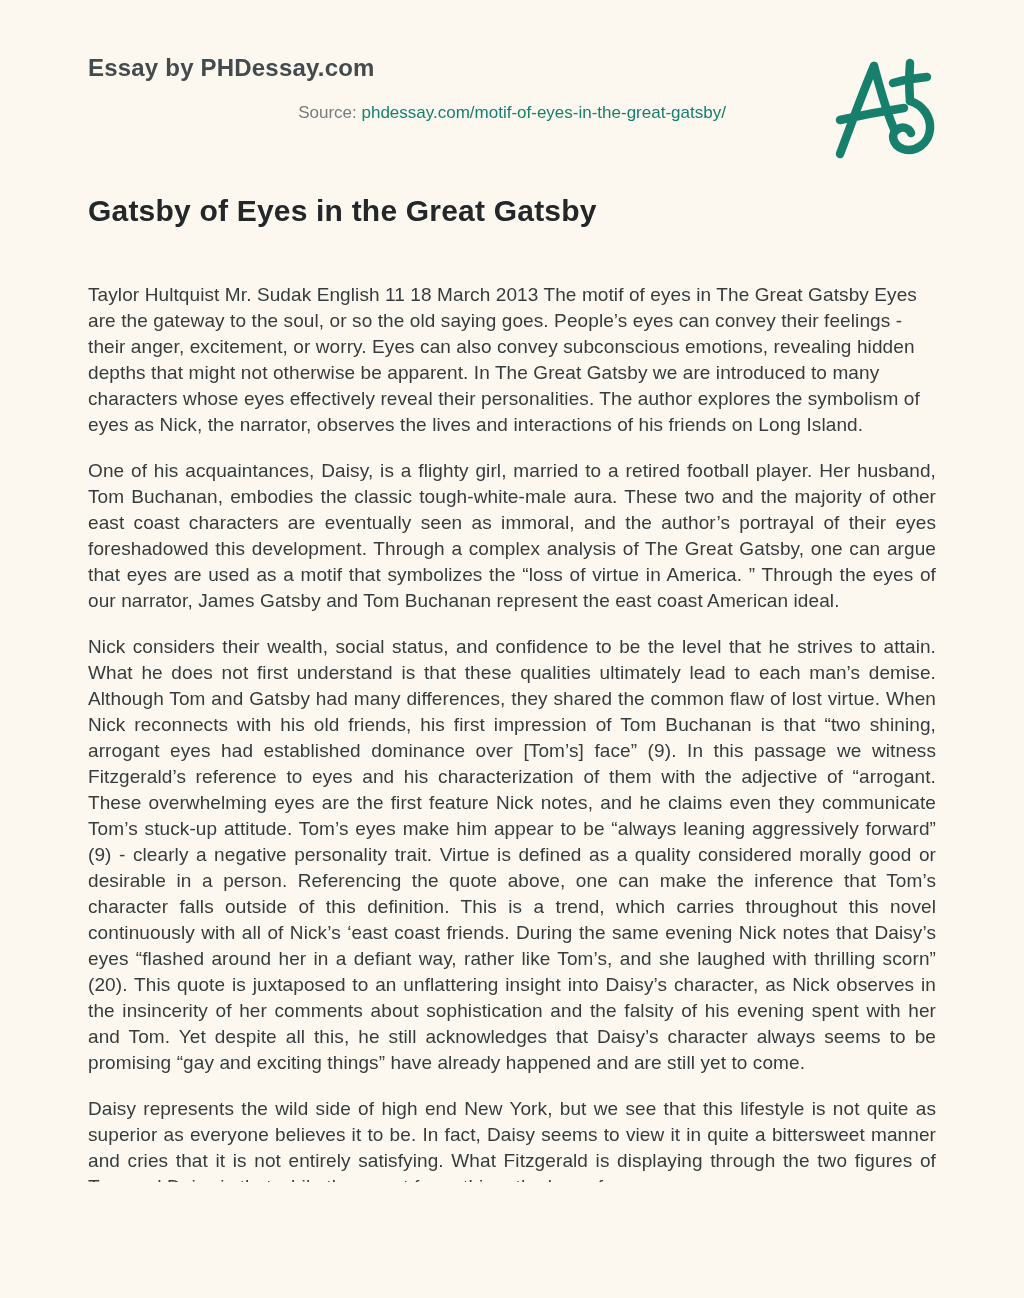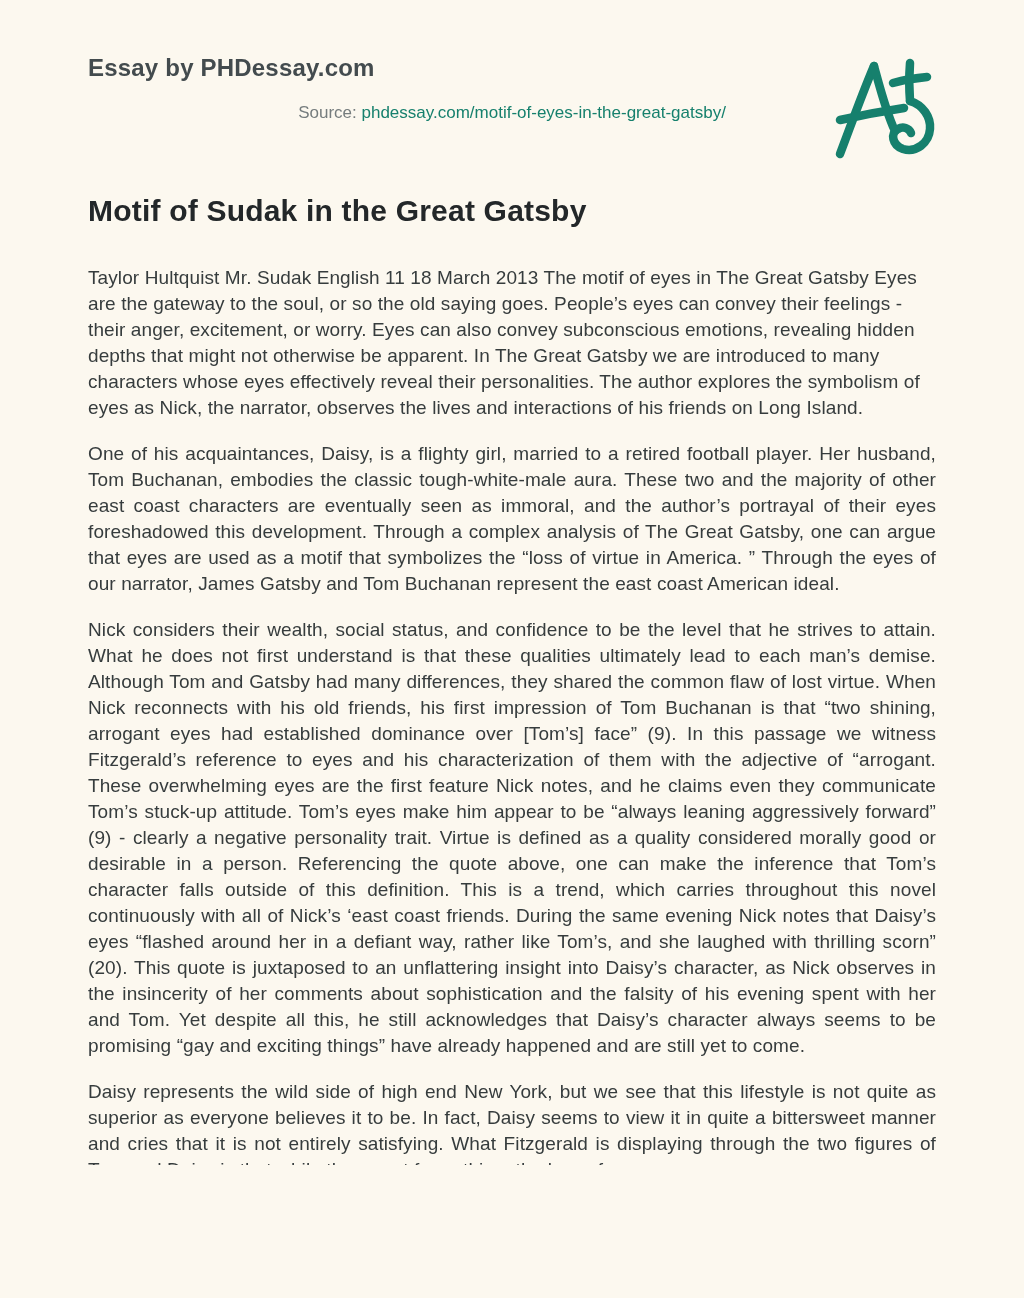--- a/index.html
+++ b/index.html
@@ -56,21 +56,21 @@
   }
   h1.title {
     margin: 68px 0 0 0;
     font-size: 30px;
     line-height: 37px;
     font-weight: 700;
     color: #232729;
     letter-spacing: 0.2px;
   }
   main.essay {
-    margin-top: 36px;
+    margin-top: 53px;
   }
   .essay p {
     margin: 0 0 20px 0;
     font-size: 19px;
     line-height: 26px;
     color: #363C3D;
     text-align: justify;
     letter-spacing: 0.1px;
   }
   .essay p.first {
@@ -106,21 +106,21 @@
       <path d="M6,64 C28,59 50,55 70,52"></path>
 
       <path d="M76,7 C75,20 75,33 76,45"></path>
 
       <path d="M59,27 C70,24 82,22 93,21"></path>
 
       <path d="M76,45 C89,49 97,61 96,73 C95,87 82,97 69,93 C58,89 56,77 64,73 C69,70 75,72 77,77"></path>
     </svg>
   </header>
 
-  <h1 class="title">Motif of Sudak in the Great Gatsby</h1>
+  <h1 class="title">Gatsby of Eyes in the Great Gatsby</h1>
 
   <main class="essay">
     <p class="first">Taylor Hultquist Mr. Sudak English 11 18 March 2013 The motif of eyes in The Great Gatsby Eyes are the gateway to the soul, or so the old saying goes. People’s eyes can convey their feelings - their anger, excitement, or worry. Eyes can also convey subconscious emotions, revealing hidden depths that might not otherwise be apparent. In The Great Gatsby we are introduced to many characters whose eyes effectively reveal their personalities. The author explores the symbolism of eyes as Nick, the narrator, observes the lives and interactions of his friends on Long Island.</p>
     <p>One of his acquaintances, Daisy, is a flighty girl, married to a retired football player. Her husband, Tom Buchanan, embodies the classic tough-white-male aura. These two and the majority of other east coast characters are eventually seen as immoral, and the author’s portrayal of their eyes foreshadowed this development. Through a complex analysis of The Great Gatsby, one can argue that eyes are used as a motif that symbolizes the “loss of virtue in America. ” Through the eyes of our narrator, James Gatsby and Tom Buchanan represent the east coast American ideal.</p>
     <p>Nick considers their wealth, social status, and confidence to be the level that he strives to attain. What he does not first understand is that these qualities ultimately lead to each man’s demise. Although Tom and Gatsby had many differences, they shared the common flaw of lost virtue. When Nick reconnects with his old friends, his first impression of Tom Buchanan is that “two shining, arrogant eyes had established dominance over [Tom’s] face” (9). In this passage we witness Fitzgerald’s reference to eyes and his characterization of them with the adjective of “arrogant. These overwhelming eyes are the first feature Nick notes, and he claims even they communicate Tom’s stuck-up attitude. Tom’s eyes make him appear to be “always leaning aggressively forward” (9) - clearly a negative personality trait. Virtue is defined as a quality considered morally good or desirable in a person. Referencing the quote above, one can make the inference that Tom’s character falls outside of this definition. This is a trend, which carries throughout this novel continuously with all of Nick’s ‘east coast friends. During the same evening Nick notes that Daisy’s eyes “flashed around her in a defiant way, rather like Tom’s, and she laughed with thrilling scorn” (20). This quote is juxtaposed to an unflattering insight into Daisy’s character, as Nick observes in the insincerity of her comments about sophistication and the falsity of his evening spent with her and Tom. Yet despite all this, he still acknowledges that Daisy’s character always seems to be promising “gay and exciting things” have already happened and are still yet to come.</p>
     <div class="clip-last">
       <p>Daisy represents the wild side of high end New York, but we see that this lifestyle is not quite as superior as everyone believes it to be. In fact, Daisy seems to view it in quite a bittersweet manner and cries that it is not entirely satisfying. What Fitzgerald is displaying through the two figures of Tom and Daisy is that while they want for nothing, the loss of</p>
     </div>
   </main>
 

